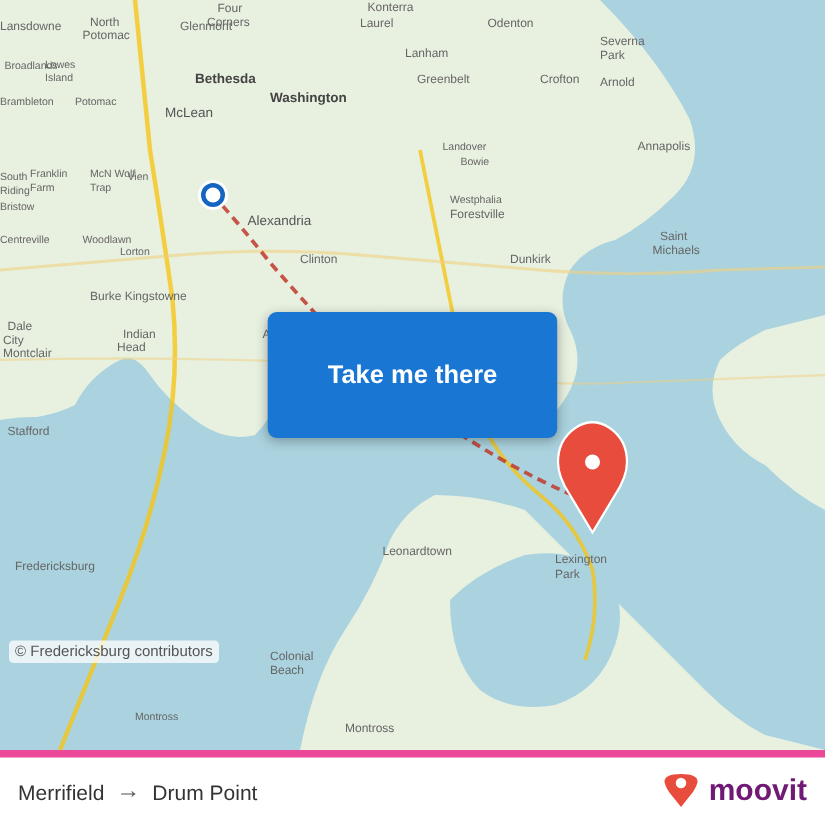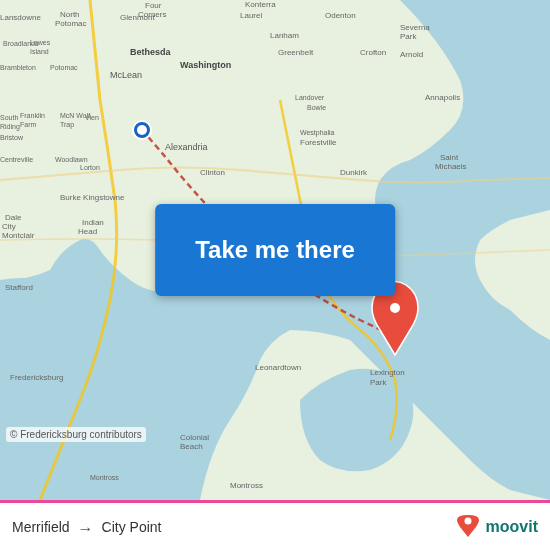--- a/index.html
+++ b/index.html
@@ -35,32 +35,32 @@
       transform: translate(-50%, -50%);
       z-index: 10;
     }
 
     #take-me-there-btn {
       background-color: #1976d2;
       color: #ffffff;
       border: none;
       border-radius: 6px;
       padding: 32px 40px;
-      font-size: 24px;
+      font-size: 17px;
       font-weight: bold;
       cursor: pointer;
       white-space: nowrap;
       box-shadow: 0 2px 8px rgba(0,0,0,0.3);
     }
 
     #bottom-bar {
       width: 550px;
       height: 50px;
       background-color: #ffffff;
-      border-top: 3px solid #ec4899;
+      border-top: 5px solid #ec4899;
       display: flex;
       align-items: center;
       justify-content: flex-start;
       padding: 0 12px;
       position: relative;
     }
 
     #route-info {
       display: flex;
       align-items: center;
@@ -84,23 +84,23 @@
       align-items: center;
       gap: 4px;
     }
 
     .moovit-icon {
       width: 28px;
       height: 28px;
     }
 
     .moovit-text {
-      font-size: 16px;
+      font-size: 20px;
       font-weight: bold;
-      color: #0f766e;
+      color: #701a75;
     }
 
     #attribution {
       position: absolute;
       bottom: 58px;
       left: 6px;
       font-size: 10px;
       color: #555;
       background: rgba(255,255,255,0.75);
       padding: 2px 4px;
@@ -210,21 +210,21 @@
 
   <div id="button-overlay">
     <button id="take-me-there-btn">Take me there</button>
   </div>
 </div>
 
 <div id="bottom-bar">
   <div id="route-info">
     <span class="route-text">Merrifield</span>
     <span class="route-arrow">→</span>
-    <span class="route-text">City Point</span>
+    <span class="route-text">Drum Point</span>
   </div>
   <div id="moovit-logo">
 
     <svg class="moovit-icon" viewBox="0 0 28 28" xmlns="http://www.w3.org/2000/svg">
       <path d="M14,24 Q14,24 22,14 Q25,9 25,7 Q25,2 14,2 Q3,2 3,7 Q3,9 6,14 Z" fill="#e84c3d"></path>
       <circle cx="14" cy="8" r="3.5" fill="white"></circle>
     </svg>
     <span class="moovit-text">moovit</span>
   </div>
 </div>

